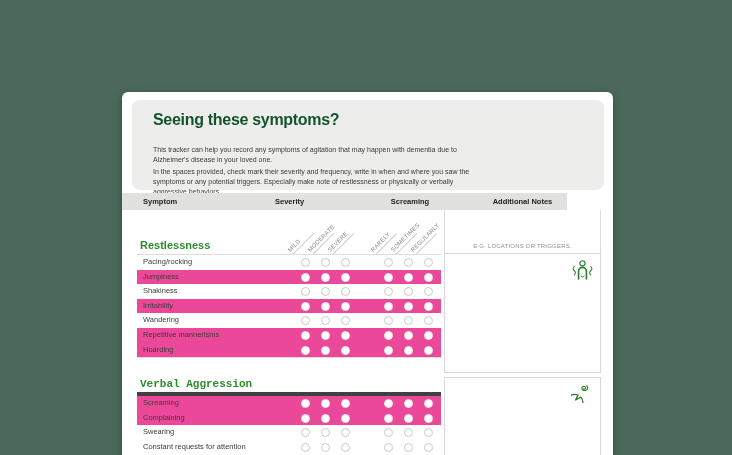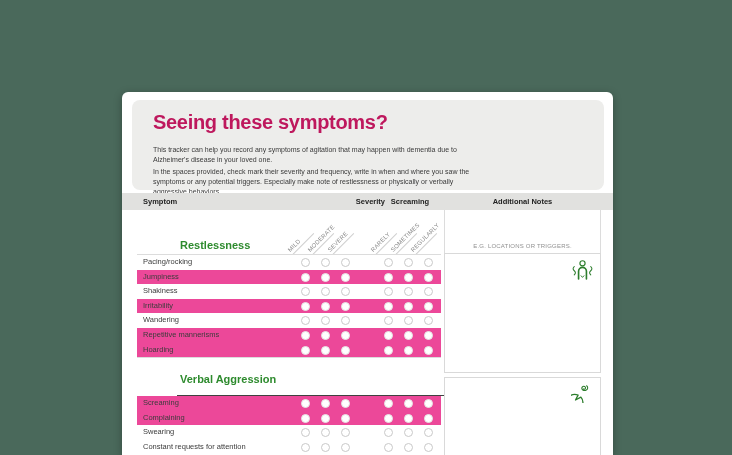--- a/index.html
+++ b/index.html
@@ -14,50 +14,50 @@
     box-shadow:0 2px 8px rgba(0,0,0,.28);
     overflow:hidden;
   }
   
   .intro{
     position:absolute;left:10px;top:8px;width:472px;height:90px;
     background:#ededeb;border-radius:8px;
   }
   .title{
     position:absolute;left:21px;top:11px;
-    font-size:20px;font-weight:bold;color:#be185d;letter-spacing:-.3px;
+    font-size:16px;font-weight:bold;color:#14532d;letter-spacing:-.3px;
   }
   .para{position:absolute;left:21px;font-size:7px;line-height:10px;color:#3a3a3a;}
   .p1{top:45px;}
   .p2{top:67px;}
   
   .head-band{
-    position:absolute;left:0;top:101px;width:491px;height:17px;
+    position:absolute;left:0;top:101px;width:445px;height:17px;
     background:#e1e1df;
   }
   .hcell{position:absolute;top:0;height:17px;line-height:17px;font-size:7.5px;font-weight:bold;color:#222;}
   .h-symptom{left:21px;}
-  .h-severity{left:153px;width:110px;text-align:right;}
+  .h-severity{left:153px;width:110px;text-align:left;}
   .h-frequency{left:236px;width:104px;text-align:center;}
   .h-notes{left:322px;width:157px;text-align:center;}
   
   .rlabel{
     position:absolute;width:30px;top:153px;
     transform:rotate(-45deg);transform-origin:0 100%;
     border-bottom:1px solid #cfcfcf;
     font-size:6px;line-height:8px;color:#8a8a8a;letter-spacing:.2px;
     white-space:nowrap;padding-bottom:1px;
   }
   .sec-heading{
     position:absolute;left:15px;width:304px;
-    font-size:11px;font-weight:bold;color:#2e8b2e;margin-left:40px;
+    font-size:11px;font-weight:bold;color:#2e8b2e;
   }
   .heading-1{top:147px;padding-left:3px;}
-  .heading-2{top:281px;height:23px;border-bottom:1px solid #404040;padding-left:3px;
-    display:flex;box-sizing:border-box;padding-bottom:2px;}
+  .heading-2{top:281px;height:23px;border-bottom:4px solid #404040;padding-left:3px;
+    display:flex;align-items:flex-end;box-sizing:border-box;padding-bottom:2px;font-family:Liberation Mono, monospace;}
   
   .rows{position:absolute;left:15px;width:304px;border-top:1px solid #dcdcdc;}
   .rows-1{top:162px;border-bottom:1px solid #dcdcdc;text-align:right;}
   .rows-2{top:304px;border-top:none;text-align:center;}
   .row{position:relative;height:14.6px;line-height:14.6px;background:#fff;}
   .row.alt{background:#ec4899;}
   .row-label{
     position:absolute;left:6px;top:0;font-size:7.5px;color:#3c3c3c;white-space:nowrap;
   }
   .circle{

